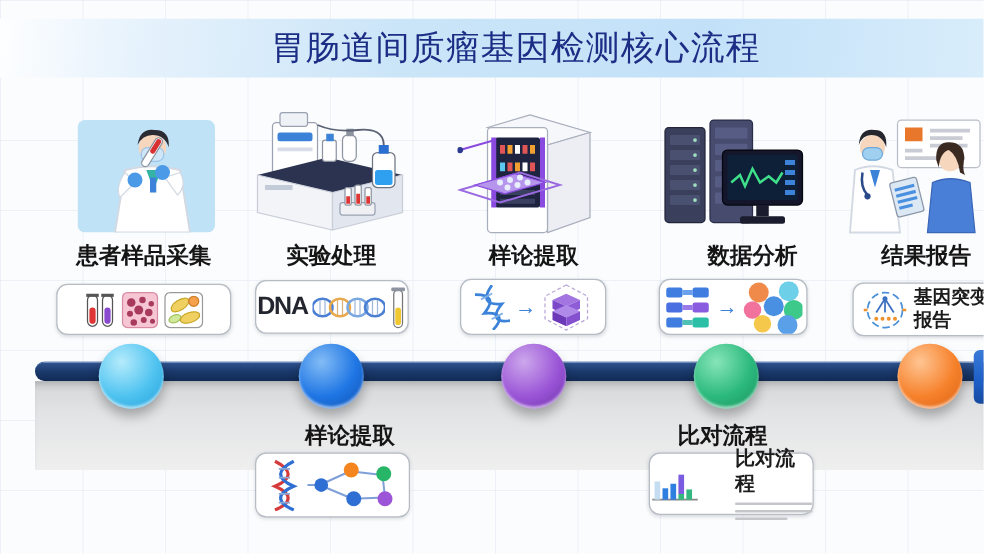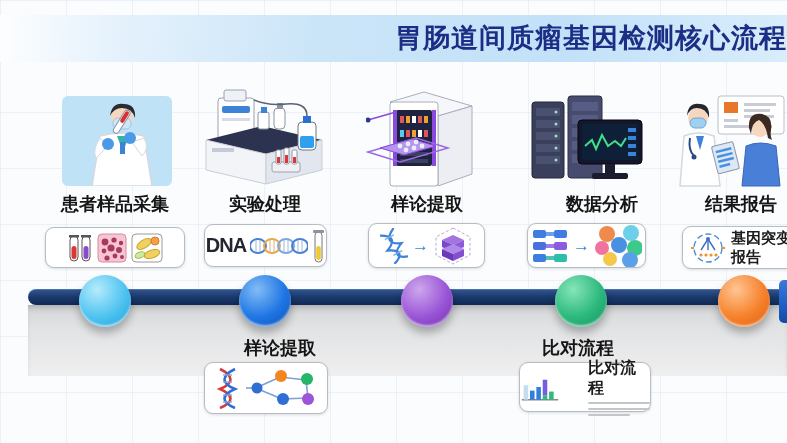--- a/index.html
+++ b/index.html
@@ -12,22 +12,22 @@
       linear-gradient(90deg, rgba(200,216,232,.30) 1px, transparent 1px);
     background-size:66px 56px;
   }
   .abs{position:absolute;}
   
   #banner{
     left:0;top:15px;width:787px;height:47px;
     background:linear-gradient(95deg,#fdfeff 0%,#e6f2fc 14%,#cbe5f8 40%,#c2e1f8 72%,#d9edfb 100%);
   }
   #title{
-    width:100%;height:47px;line-height:47px;text-align:right;padding-left:38px;box-sizing:border-box;
-    font-size:27px;font-weight:700;color:#1b2d85;letter-spacing:1px;white-space:nowrap;
+    width:100%;height:47px;line-height:47px;text-align:center;padding-left:38px;box-sizing:border-box;
+    font-size:27px;font-weight:400;color:#1b2d85;letter-spacing:1px;white-space:nowrap;
   }
   
   .stage-label{top:192px;width:150px;text-align:center;font-size:18px;font-weight:700;color:#151515;white-space:nowrap;}
   .sub-label{top:336px;width:150px;text-align:center;font-size:18px;font-weight:700;color:#151515;white-space:nowrap;}
   
   .card{
     background:#fff;border:1.5px solid #b6bcc4;border-radius:9px;
     box-shadow:0 1px 3px rgba(60,70,90,.18);
     display:flex;align-items:center;justify-content:center;gap:4px;box-sizing:border-box;
   }

